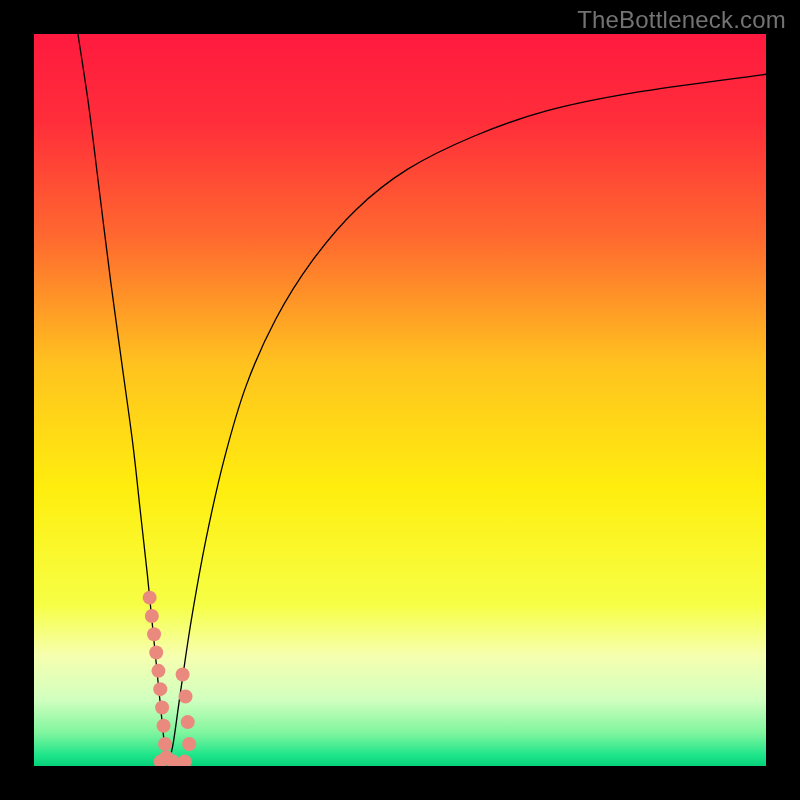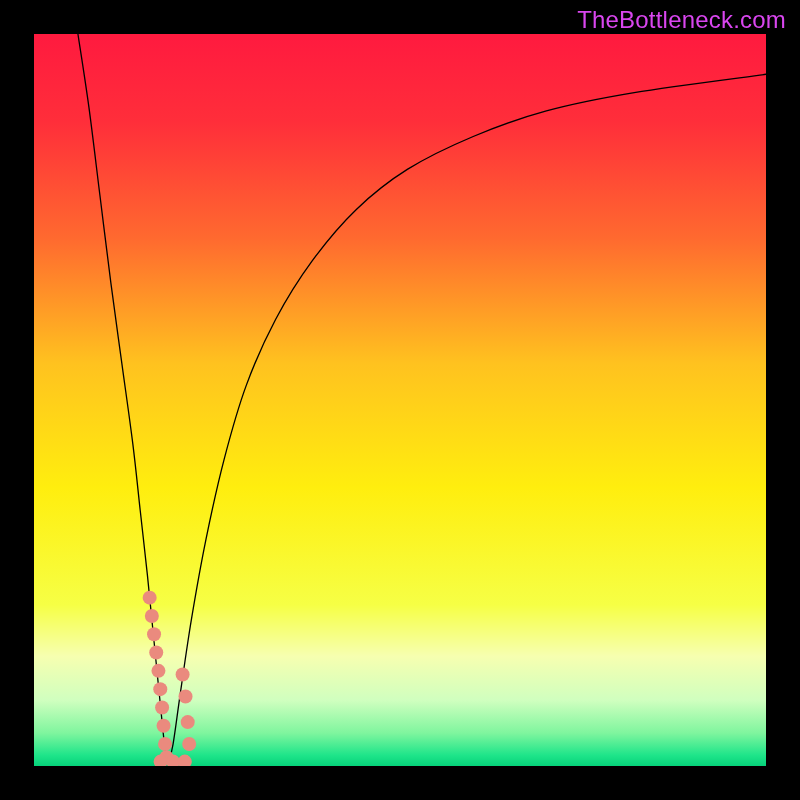--- a/index.html
+++ b/index.html
@@ -24,21 +24,21 @@
     width: 732px;
     height: 732px;
     overflow: visible;
   }
   .watermark {
     position: absolute;
     top: 6px;
     right: 14px;
     font-size: 24px;
     font-weight: 500;
-    color: #d946ef;
+    color: #737373;
     letter-spacing: 0.2px;
     user-select: none;
   }
   svg {
     display: block;
   }
 </style>
 </head>
 <body>
 

